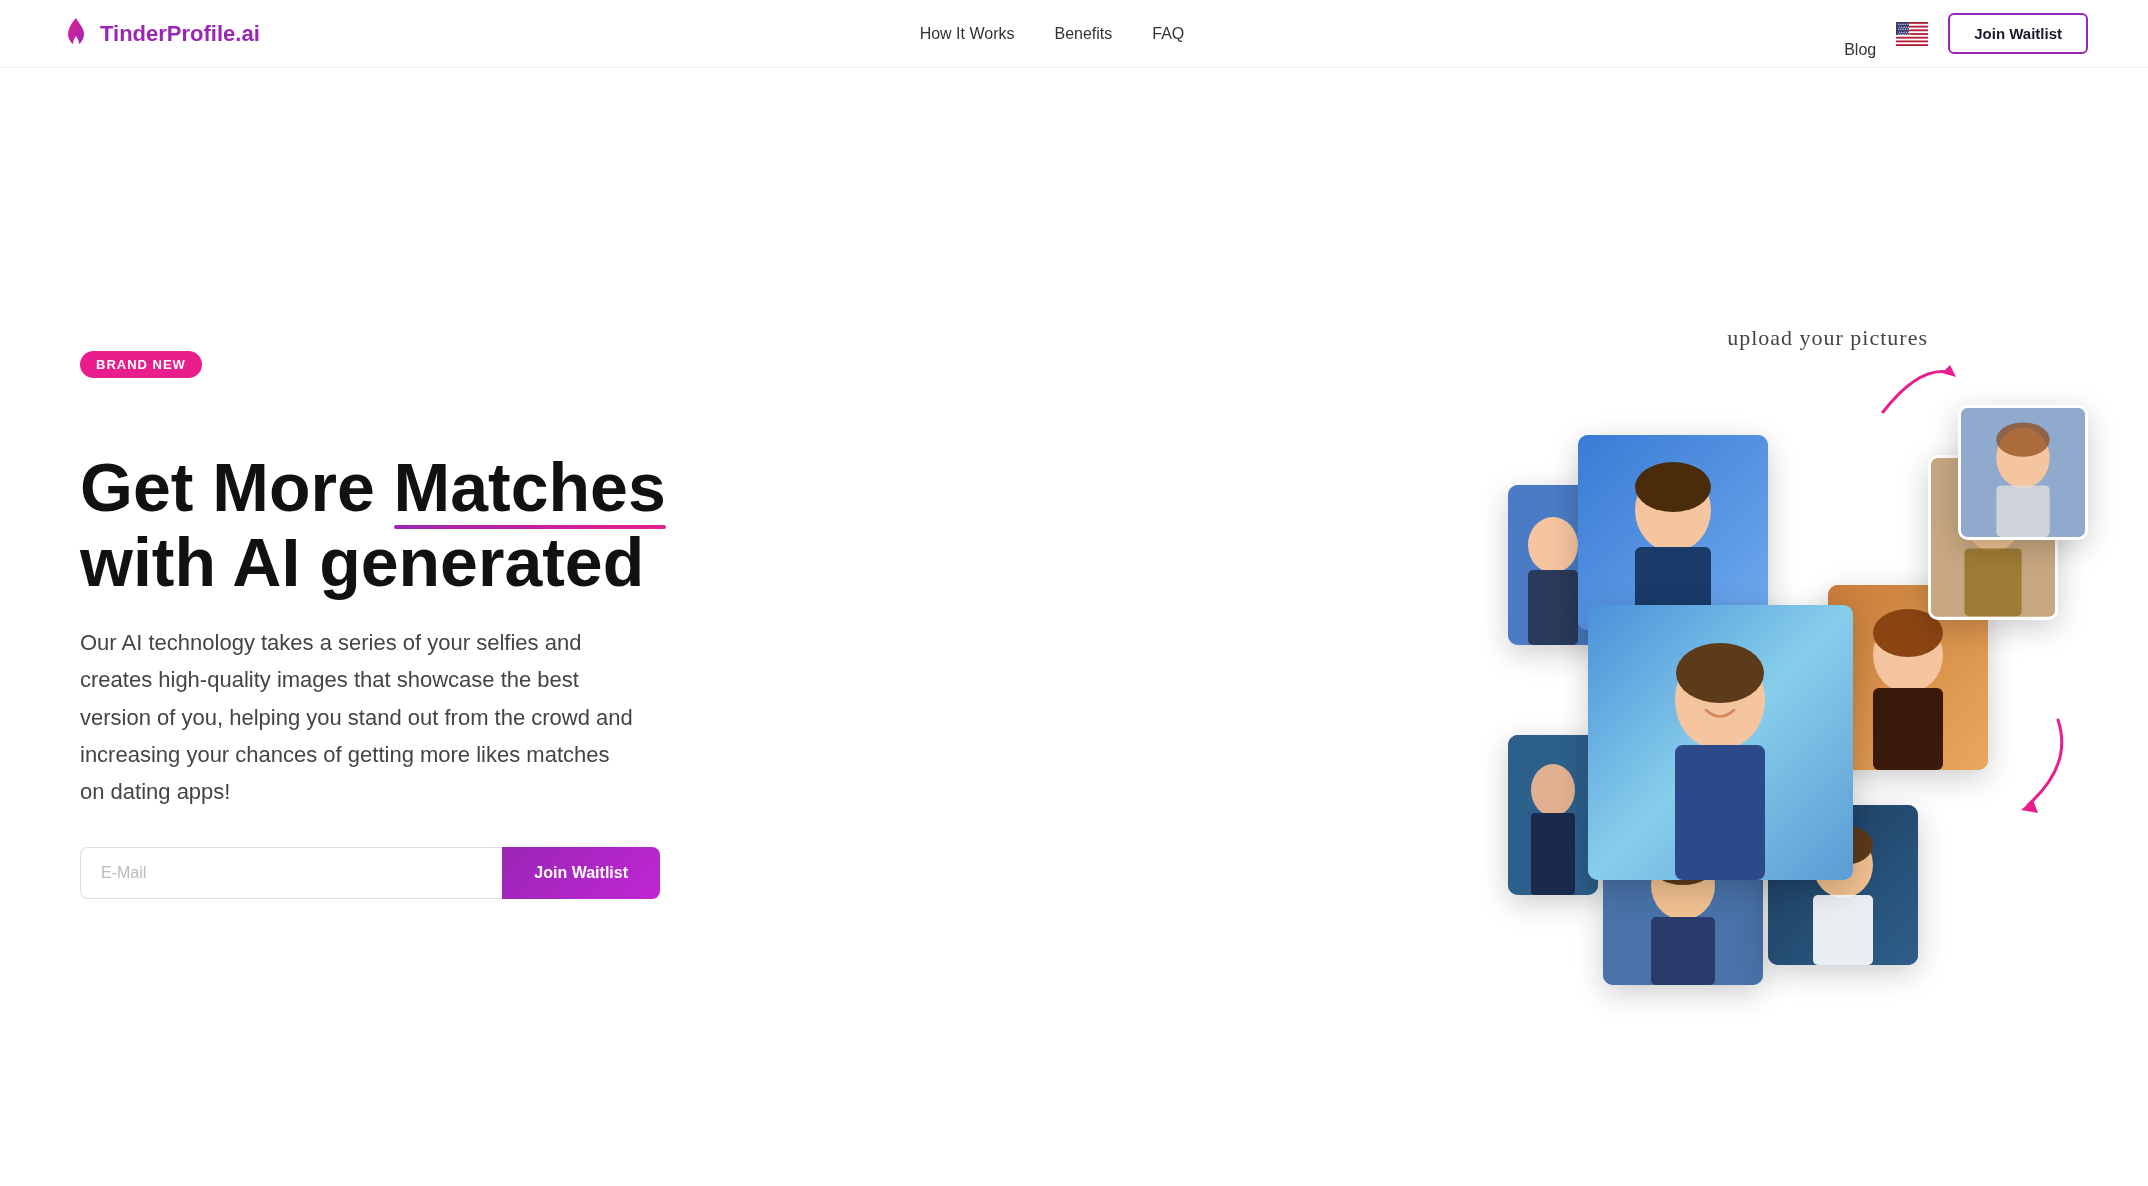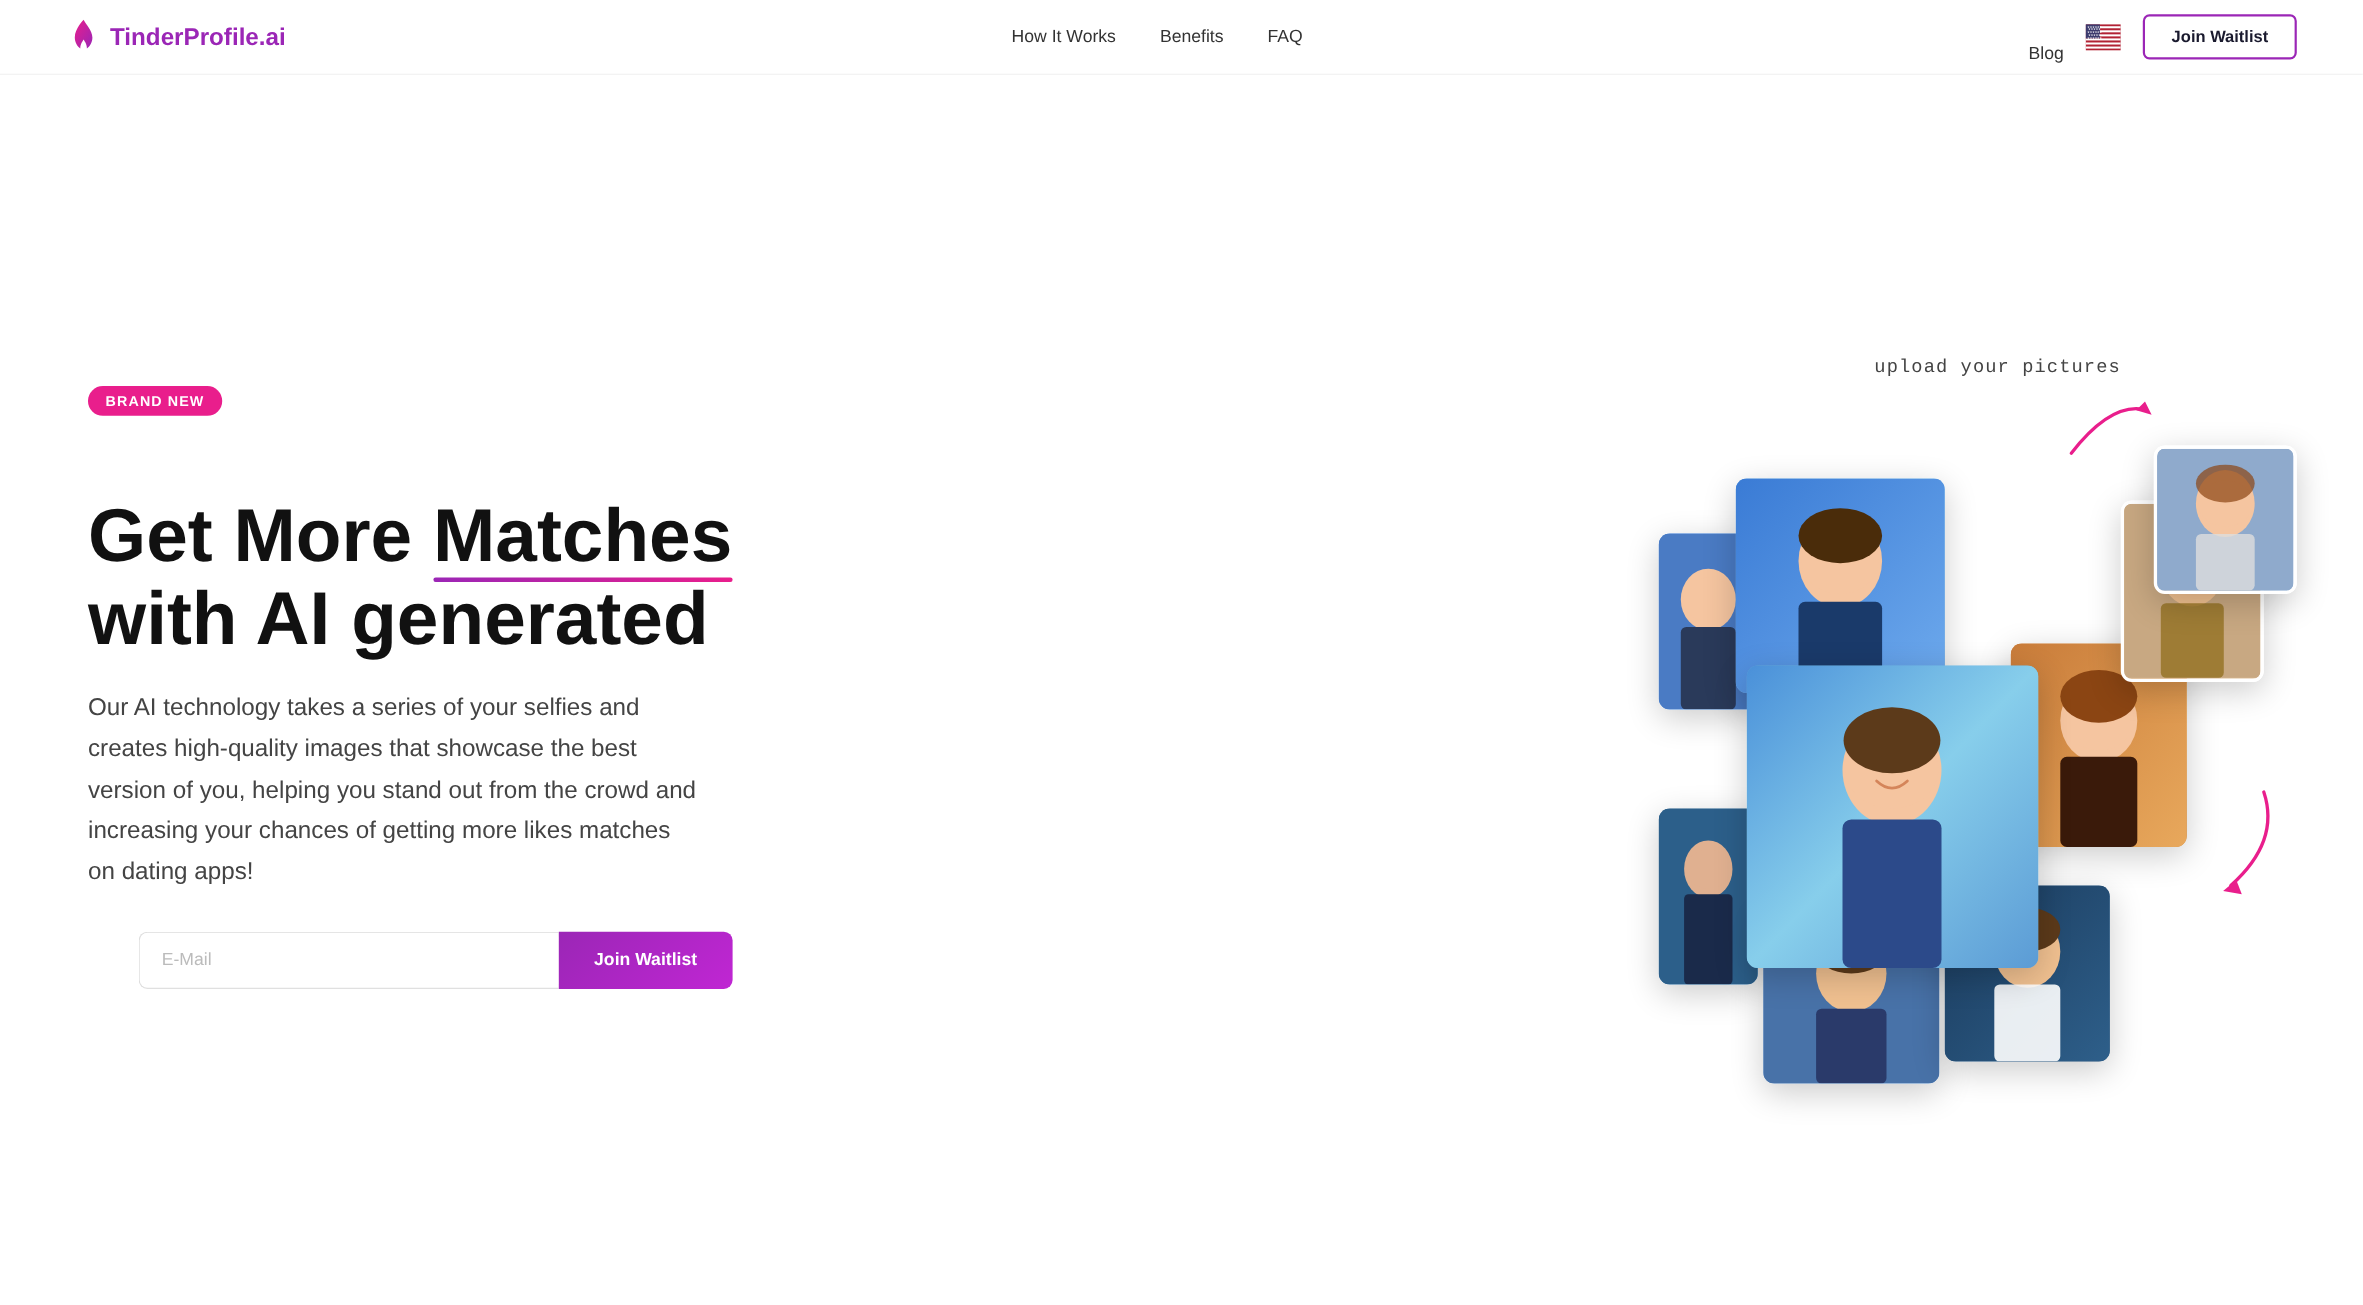--- a/index.html
+++ b/index.html
@@ -132,21 +132,20 @@
       font-size: 22px;
       color: #444;
       line-height: 1.7;
       max-width: 560px;
       margin-bottom: 36px;
     }
     .email-form {
       display: flex;
       gap: 0;
       max-width: 580px;
-      margin-left: 46px;
     }
     .email-input {
       flex: 1;
       padding: 16px 20px;
       border: 1.5px solid #ddd;
       border-right: none;
       border-radius: 8px 0 0 8px;
       font-size: 16px;
       color: #999;
       outline: none;
@@ -169,22 +168,22 @@
     .hero-right {
       flex: 0 0 auto;
       position: relative;
       width: 580px;
       height: 620px;
     }
     .upload-annotation {
       position: absolute;
       top: 10px;
       right: 160px;
-      font-family: Liberation Mono, monospace;
-      font-size: 17px;
+      font-family: Liberation Serif, serif;
+      font-size: 22px;
       color: #444;
       white-space: nowrap;
       letter-spacing: 1px;
     }
     .arrow-up {
       position: absolute;
       top: 42px;
       right: 130px;
     }
     .arrow-down {

